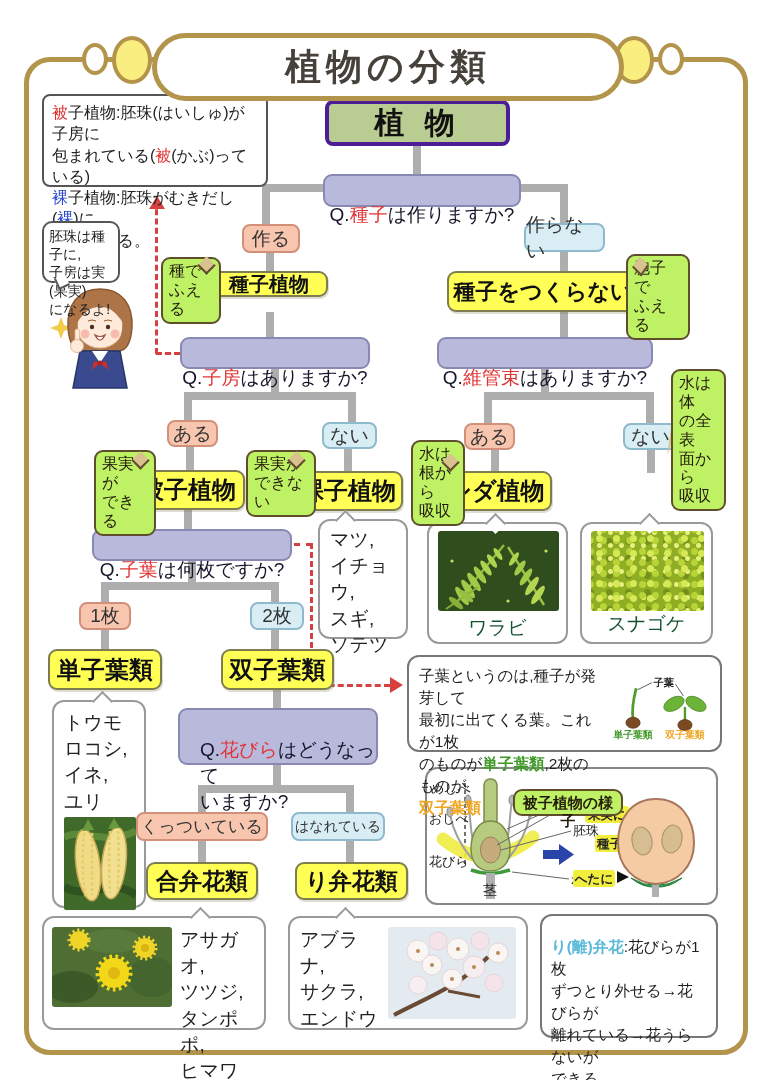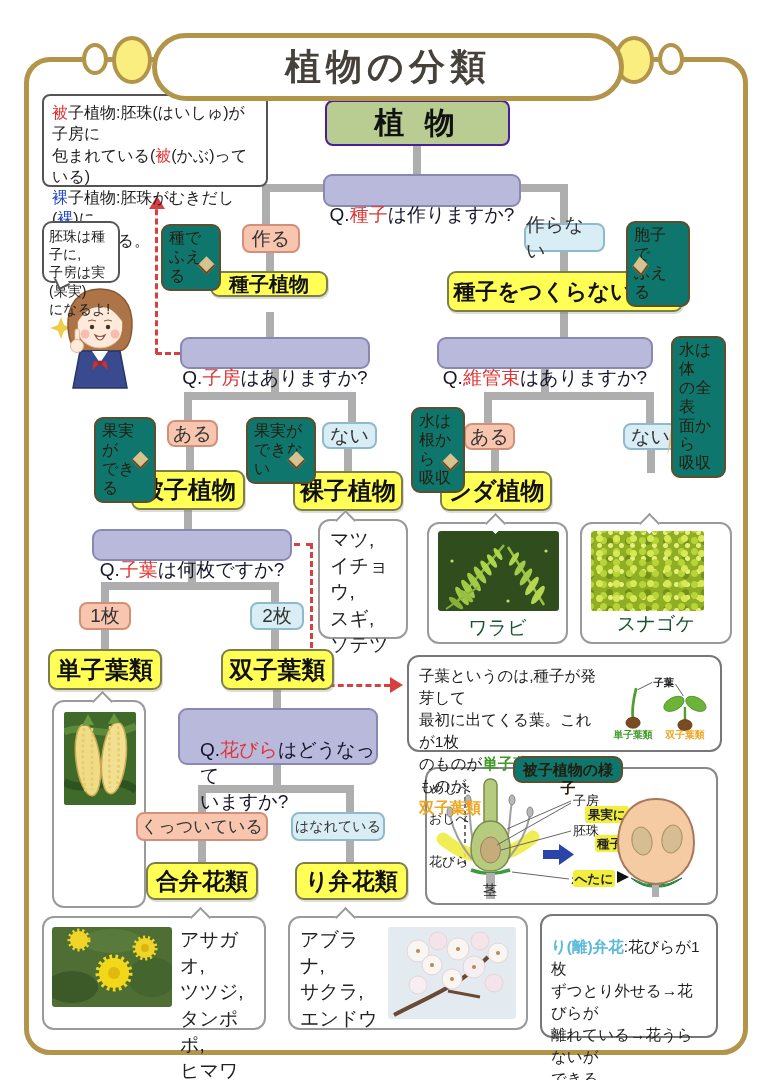--- a/index.html
+++ b/index.html
@@ -22,22 +22,22 @@
   
   .chip{position:absolute;z-index:3;border:2px solid;border-radius:8px;font-size:19px;color:#333;
     display:flex;align-items:center;justify-content:center;box-sizing:border-box;}
   .salmon{background:#f8c6af;border-color:#d2907a;}
   .blue{background:#d9edf5;border-color:#8fb9cc;}
   
   .cat{position:absolute;z-index:3;background:#ffff55;border:2px solid #7d7d50;border-radius:9px;
     font-weight:bold;color:#111;display:flex;align-items:center;justify-content:center;
     box-shadow:1px 2px 0 rgba(120,120,80,.25);box-sizing:border-box;}
   
-  .tan{position:absolute;z-index:4;background:#0f766e;border:2px solid #5f4e2c;border-radius:9px;
-    font-size:16px;line-height:1.18;color:#241c0c;padding:3px 6px;white-space:pre-line;box-sizing:border-box;}
+  .tan{position:absolute;z-index:4;background:#bef264;border:2px solid #5f4e2c;border-radius:9px;
+    font-size:16px;line-height:1.18;color:#241c0c;padding:3px 6px;white-space:pre-line;box-sizing:border-box;margin-top:33px;}
   .tantail{position:absolute;width:11px;height:11px;background:#d9c28d;transform:rotate(45deg);
     border-right:2px solid #5f4e2c;border-bottom:2px solid #5f4e2c;z-index:4;}
   
   .wbox{position:absolute;z-index:2;background:#fff;border:2px solid #9a9a9a;border-radius:12px;box-sizing:border-box;}
   .tailup{position:absolute;width:13px;height:13px;background:#fff;border-left:2px solid #9a9a9a;
     border-top:2px solid #9a9a9a;transform:rotate(45deg);z-index:3;}
   .pre{white-space:pre-line;}
   .lst{font-size:19px;line-height:1.38;color:#222;}
   
   .rdv{position:absolute;width:0;border-left:3px dashed #d64040;z-index:1;}
@@ -138,21 +138,21 @@
   <div class="conn" style="left:346px;top:839px;width:8px;height:24px;"></div>
   <div class="conn" style="left:560px;top:250px;width:8px;height:23px;"></div>
   <div class="conn" style="left:560px;top:312px;width:8px;height:27px;"></div>
   <div class="conn" style="left:541px;top:368px;width:8px;height:26px;"></div>
   <div class="conn" style="left:484px;top:392px;width:170px;height:8px;"></div>
   <div class="conn" style="left:484px;top:392px;width:8px;height:33px;"></div>
   <div class="conn" style="left:646px;top:392px;width:8px;height:33px;"></div>
   <div class="conn" style="left:491px;top:450px;width:8px;height:23px;"></div>
   <div class="conn" style="left:647px;top:450px;width:8px;height:23px;"></div>
 
-  <div class="abs" style="left:325px;top:100px;width:185px;height:46px;background:#b9cc92;border:2px solid #4c1d95;border-radius:8px;z-index:3;display:flex;align-items:center;justify-content:center;font-size:30px;font-weight:bold;letter-spacing:6px;color:#111;">植 物</div>
+  <div class="abs" style="left:325px;top:100px;width:185px;height:46px;background:#b9cc92;border:4px solid #4c1d95;border-radius:8px;z-index:3;display:flex;align-items:center;justify-content:center;font-size:30px;font-weight:bold;letter-spacing:6px;color:#111;">植 物</div>
 
   <div class="q" style="left:323px;top:174px;width:198px;height:33px;padding-top:4px;">
     <span>Q.</span><span class="kw">種子</span><span>は作りますか?</span>
   </div>
   <div class="q" style="left:180px;top:337px;width:190px;height:32px;padding-top:4px;">
     <span>Q.</span><span class="kw">子房</span><span>はありますか?</span>
   </div>
   <div class="q" style="left:92px;top:529px;width:200px;height:32px;padding-top:4px;">
     <span>Q.</span><span class="kw">子葉</span><span>は何枚ですか?</span>
   </div>
@@ -236,32 +236,36 @@
       <ellipse cx="18" cy="72" rx="9" ry="3" transform="rotate(40 18 72)" fill="#87b038"></ellipse>
       <ellipse cx="28" cy="65" rx="9" ry="3" transform="rotate(40 28 65)" fill="#97c040"></ellipse>
       <circle cx="108" cy="20" r="1.6" fill="#c8e060"></circle>
         <circle cx="14" cy="30" r="1.6" fill="#c8e060"></circle>
         <circle cx="70" cy="70" r="1.6" fill="#c8e060"></circle>
     </svg>
     <div class="cap">ワラビ</div>
   </div>
   <div class="tailup" style="left:488px;top:516px;"></div>
 
-  <div class="wbox" style="left:580px;top:522px;width:152px;height:122px;padding:7px 9px;">
+  <div class="wbox" style="left:580px;top:522px;width:133px;height:122px;padding:7px 9px;">
     <div class="moss" style="width:113px;height:80px;"></div>
     <div class="cap">スナゴケ</div>
   </div>
   <div class="tailup" style="left:642px;top:516px;"></div>
 
   <div class="rdh" style="left:294px;top:543px;width:18px;"></div>
   <div class="rdv" style="left:310px;top:543px;height:141px;"></div>
   <div class="rdh" style="left:310px;top:684px;width:80px;"></div>
   <div class="rright" style="left:390px;top:677px;"></div>
 
   <div class="wbox" style="left:52px;top:700px;width:94px;height:208px;padding:8px 10px;">
+    <div class="pre lst">トウモ
+ロコシ,
+イネ,
+ユリ</div>
     <svg width="72" height="93" viewBox="0 0 72 93" style="margin-top:2px;border-radius:2px;">
       <rect width="72" height="93" fill="#3f6a2a"></rect>
       <path d="M0,20 C20,10 40,30 72,14" stroke="#5a8a3a" stroke-width="7" fill="none"></path>
       <path d="M0,70 C24,84 48,60 72,78" stroke="#2e5220" stroke-width="8" fill="none"></path>
       <ellipse cx="24" cy="48" rx="12" ry="36" transform="rotate(-7 24 48)" fill="#f0dc86" stroke="#c8a850" stroke-width="1.5"></ellipse>
       <ellipse cx="50" cy="46" rx="12" ry="36" transform="rotate(6 50 46)" fill="#f2e092" stroke="#c8a850" stroke-width="1.5"></ellipse>
       <path d="M20,16 C18,40 18,60 22,80" stroke="#e6cc6a" stroke-width="2.5" stroke-dasharray="3,2.5" fill="none"></path>
       <path d="M28,16 C28,40 28,60 28,78" stroke="#e6cc6a" stroke-width="2.5" stroke-dasharray="3,2.5" fill="none"></path>
       <path d="M46,14 C45,38 45,58 46,76" stroke="#e6cc6a" stroke-width="2.5" stroke-dasharray="3,2.5" fill="none"></path>
       <path d="M54,14 C55,38 55,58 53,76" stroke="#e6cc6a" stroke-width="2.5" stroke-dasharray="3,2.5" fill="none"></path>

